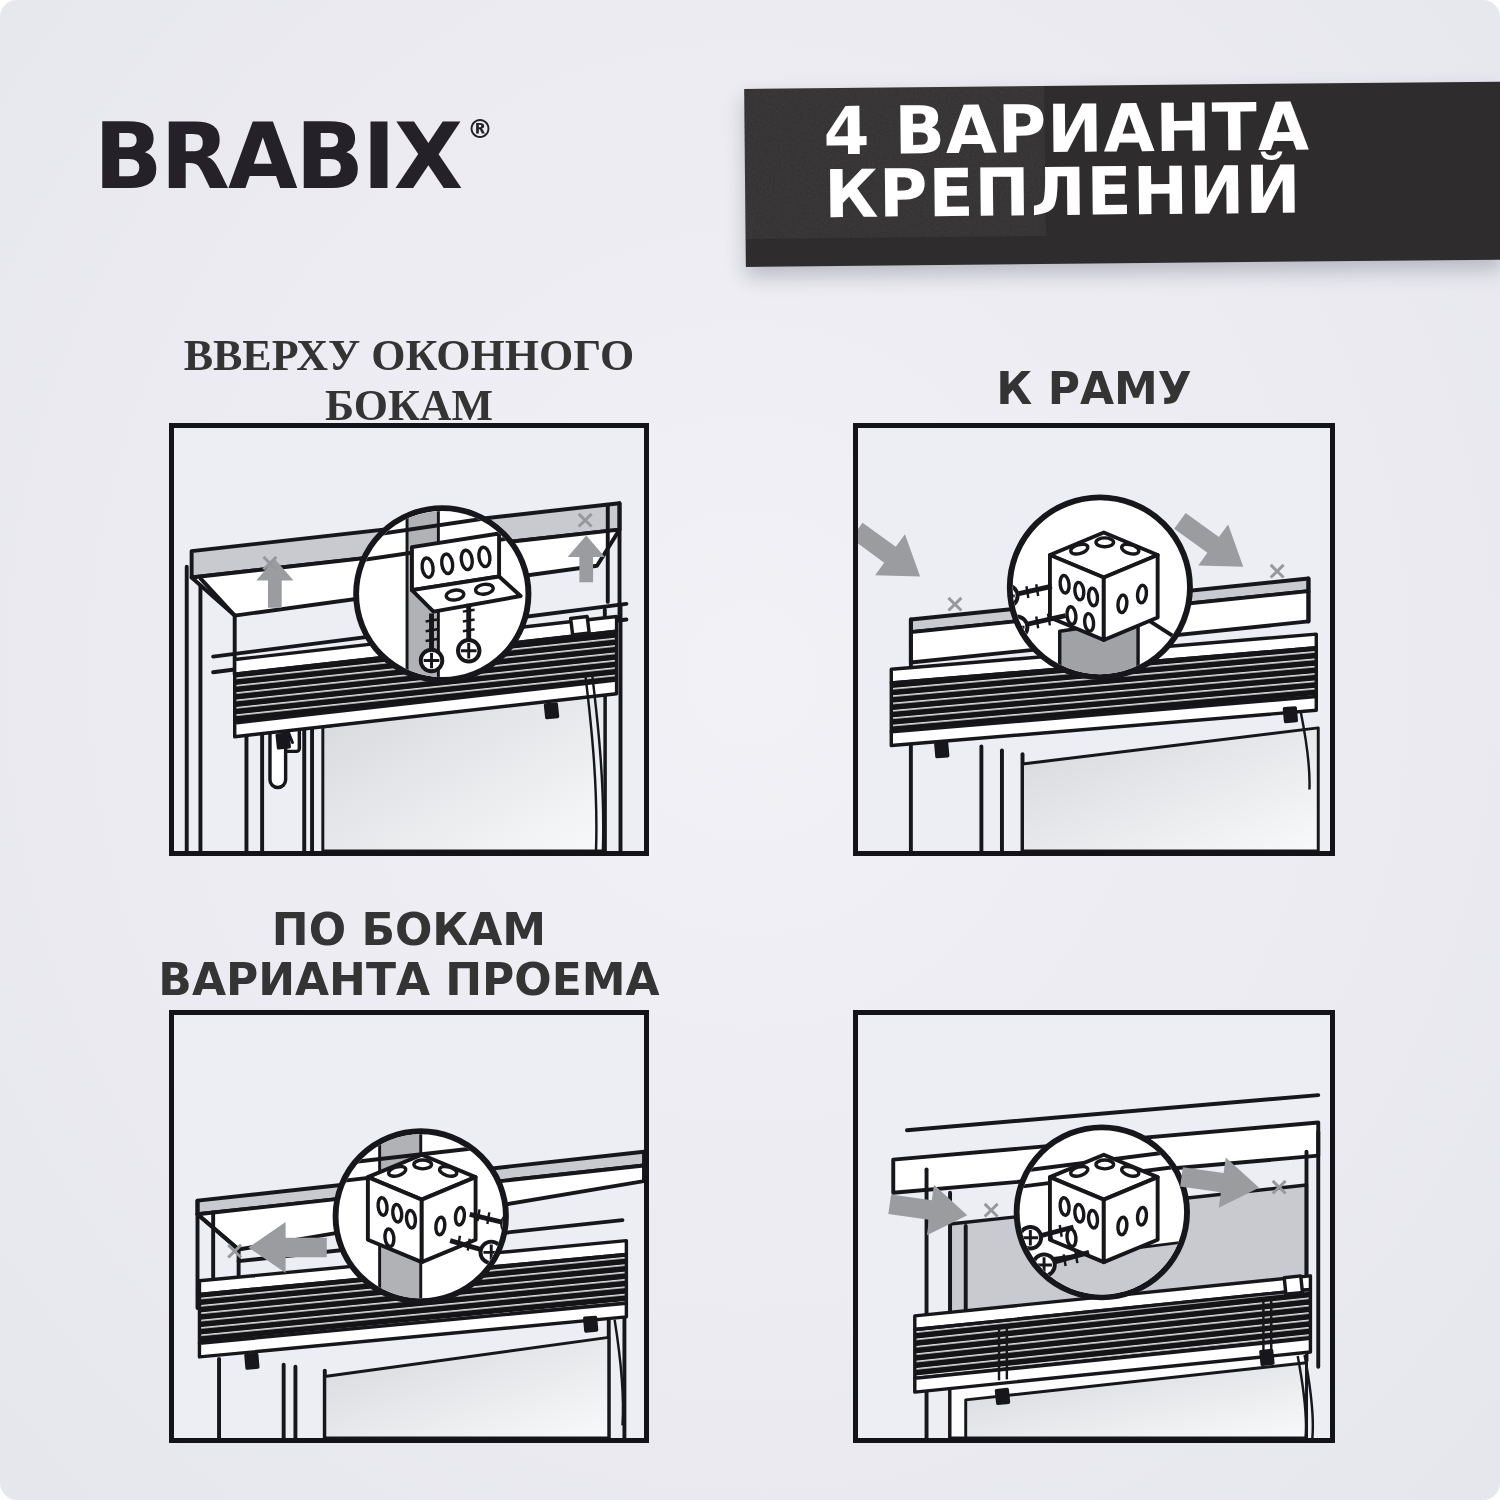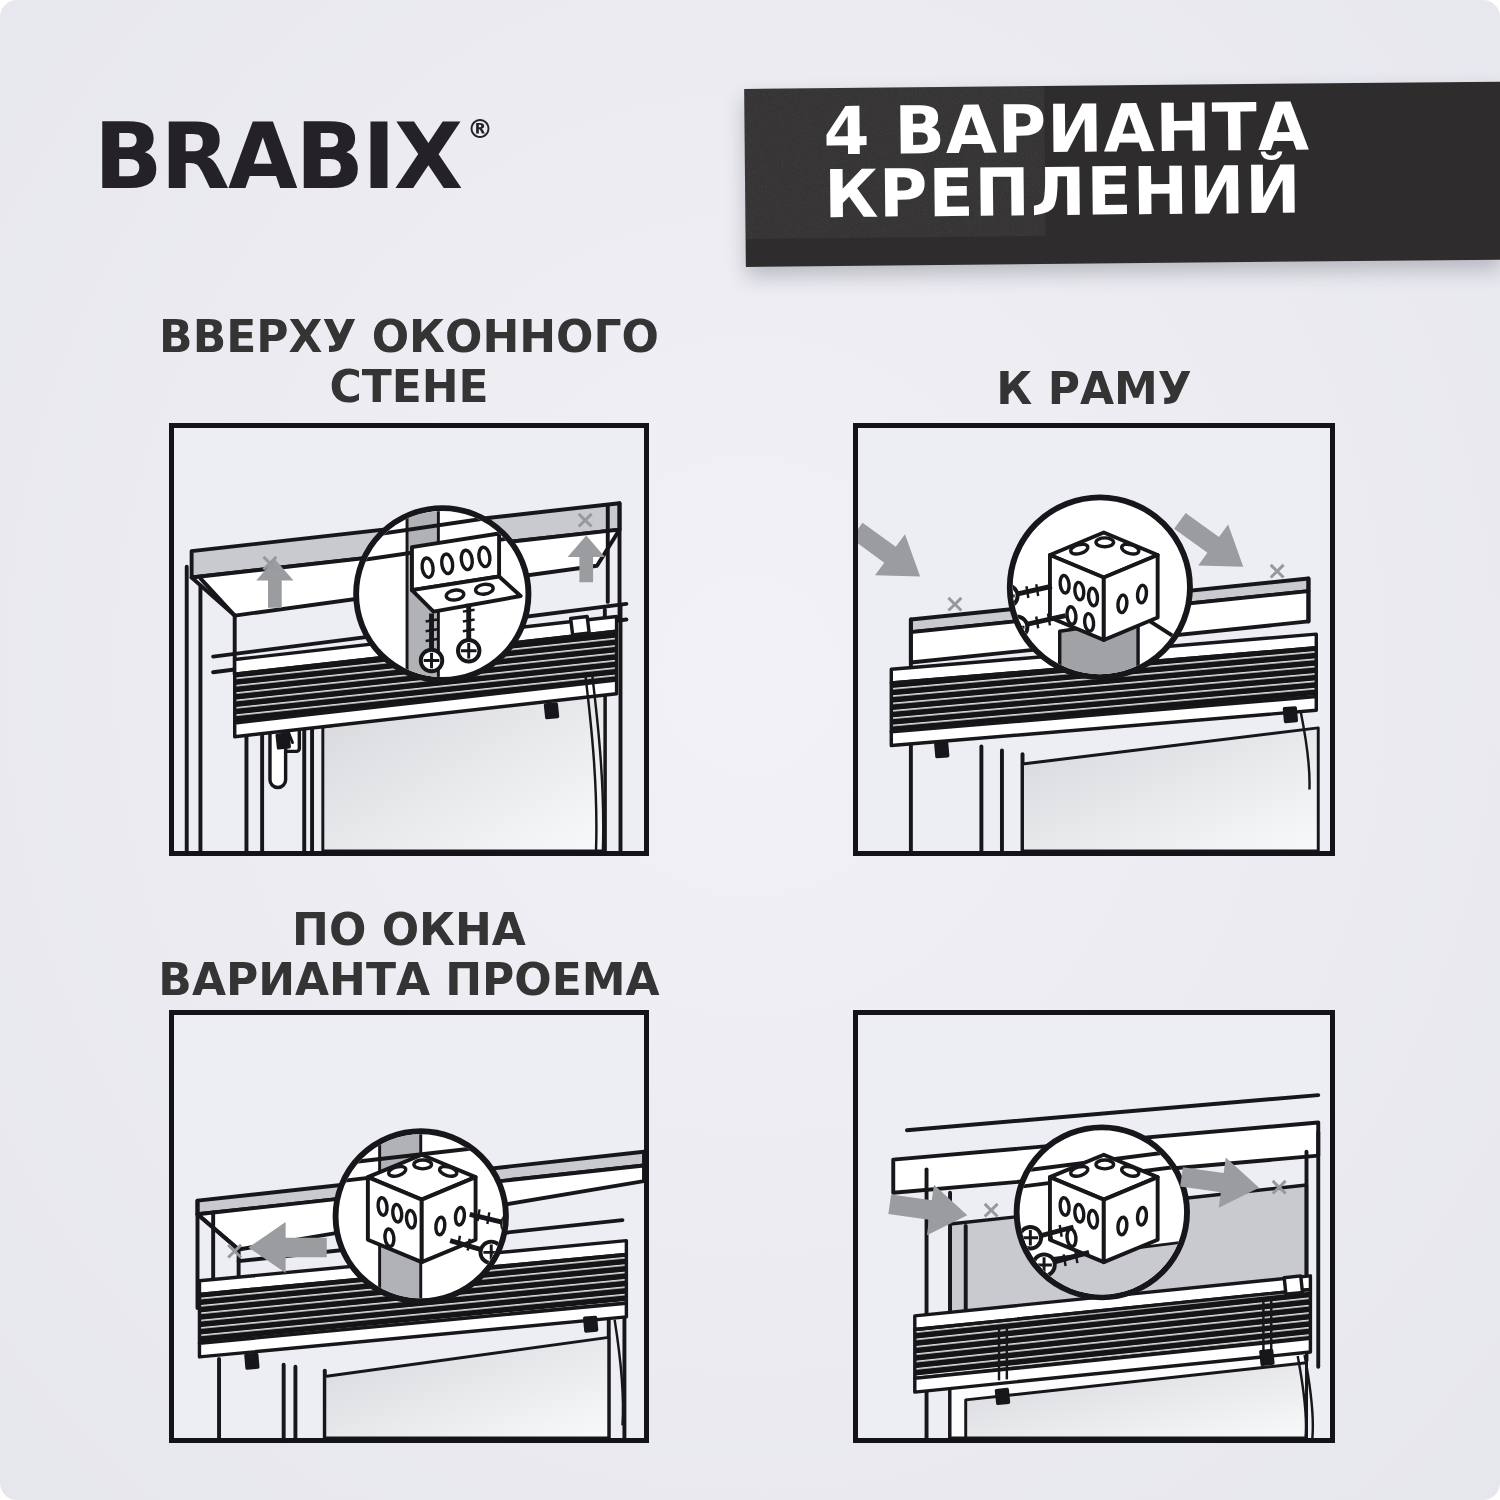--- a/index.html
+++ b/index.html
@@ -32,21 +32,21 @@
     position:absolute;left:79px;top:12px;
     color:#ffffff;font-size:66px;font-weight:800;line-height:63px;
     letter-spacing:1px;white-space:nowrap;
   }
   
   .panel-title{
     position:absolute;text-align:center;
     font-size:44px;font-weight:800;line-height:50px;
     color:#343434;letter-spacing:0;
   }
-  .pt1{left:149px;width:520px;top:312px;}
+  .pt1{left:149px;width:520px;top:331px;font-family:Liberation Serif, serif;}
   .pt2{left:853px;width:482px;top:364px;}
   .pt3{left:149px;width:520px;top:905px;}
   .pt4{left:853px;width:482px;top:951px;}
   
   .panel{
     position:absolute;box-sizing:border-box;
     border:5px solid #141418;background:#edeef3;
   }
   .p1{left:169px;top:423px;width:480px;height:433px;}
   .p2{left:853px;top:423px;width:482px;height:433px;}
@@ -73,28 +73,28 @@
       <rect width="100%" height="100%" filter="url(#bnoise)" opacity="0.14"></rect>
     </svg>
     <div class="banner-text">
       <div>4 ВАРИАНТА</div>
       <div>КРЕПЛЕНИЙ</div>
     </div>
   </div>
 
   <div class="panel-title pt1">
     <div>ВВЕРХУ ОКОННОГО</div>
-    <div>СТЕНЕ</div>
+    <div>БОКАМ</div>
   </div>
   <div class="panel-title pt2">
     <div>К РАМУ</div>
     <div></div>
   </div>
   <div class="panel-title pt3">
-    <div>ПО ОКНА</div>
+    <div>ПО БОКАМ</div>
     <div>ВАРИАНТА ПРОЕМА</div>
   </div>
 
   <div class="panel p1">
     <svg viewBox="0 0 480 433" preserveAspectRatio="none">
       <defs>
         <pattern id="slats1" width="10" height="7.5" patternUnits="userSpaceOnUse" patternTransform="rotate(-6)">
           <rect width="10" height="7.5" fill="#141417"></rect>
             <rect y="5.7" width="10" height="1.5" fill="#eeeeee"></rect>
         </pattern>

